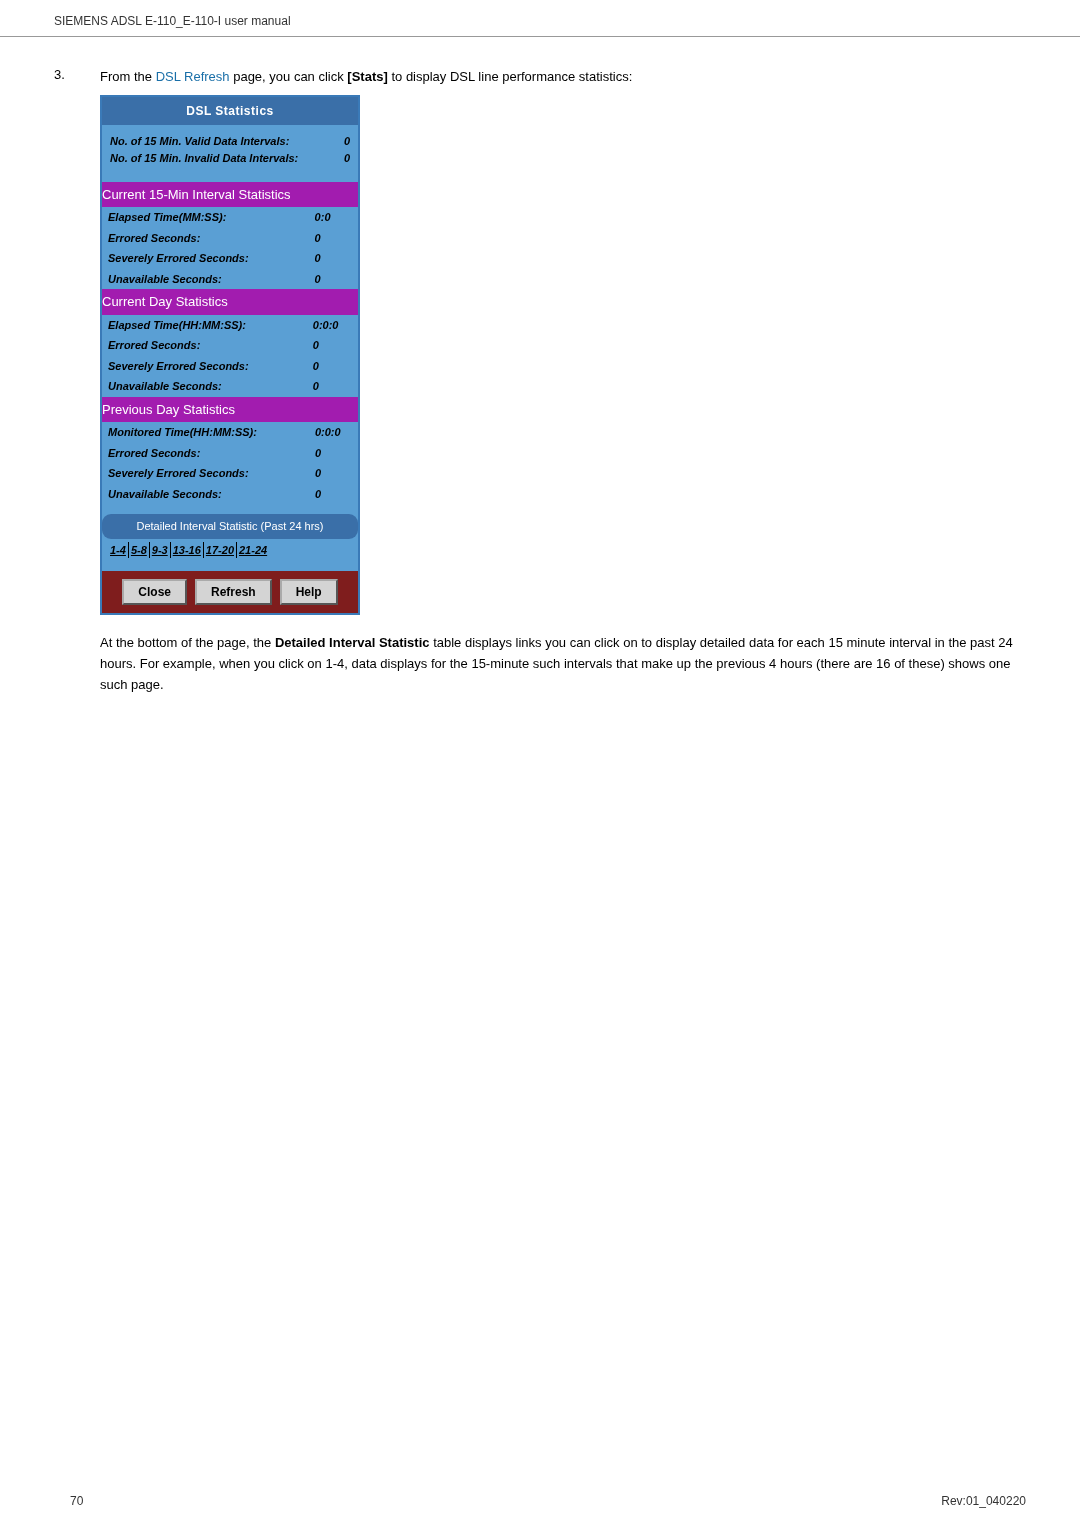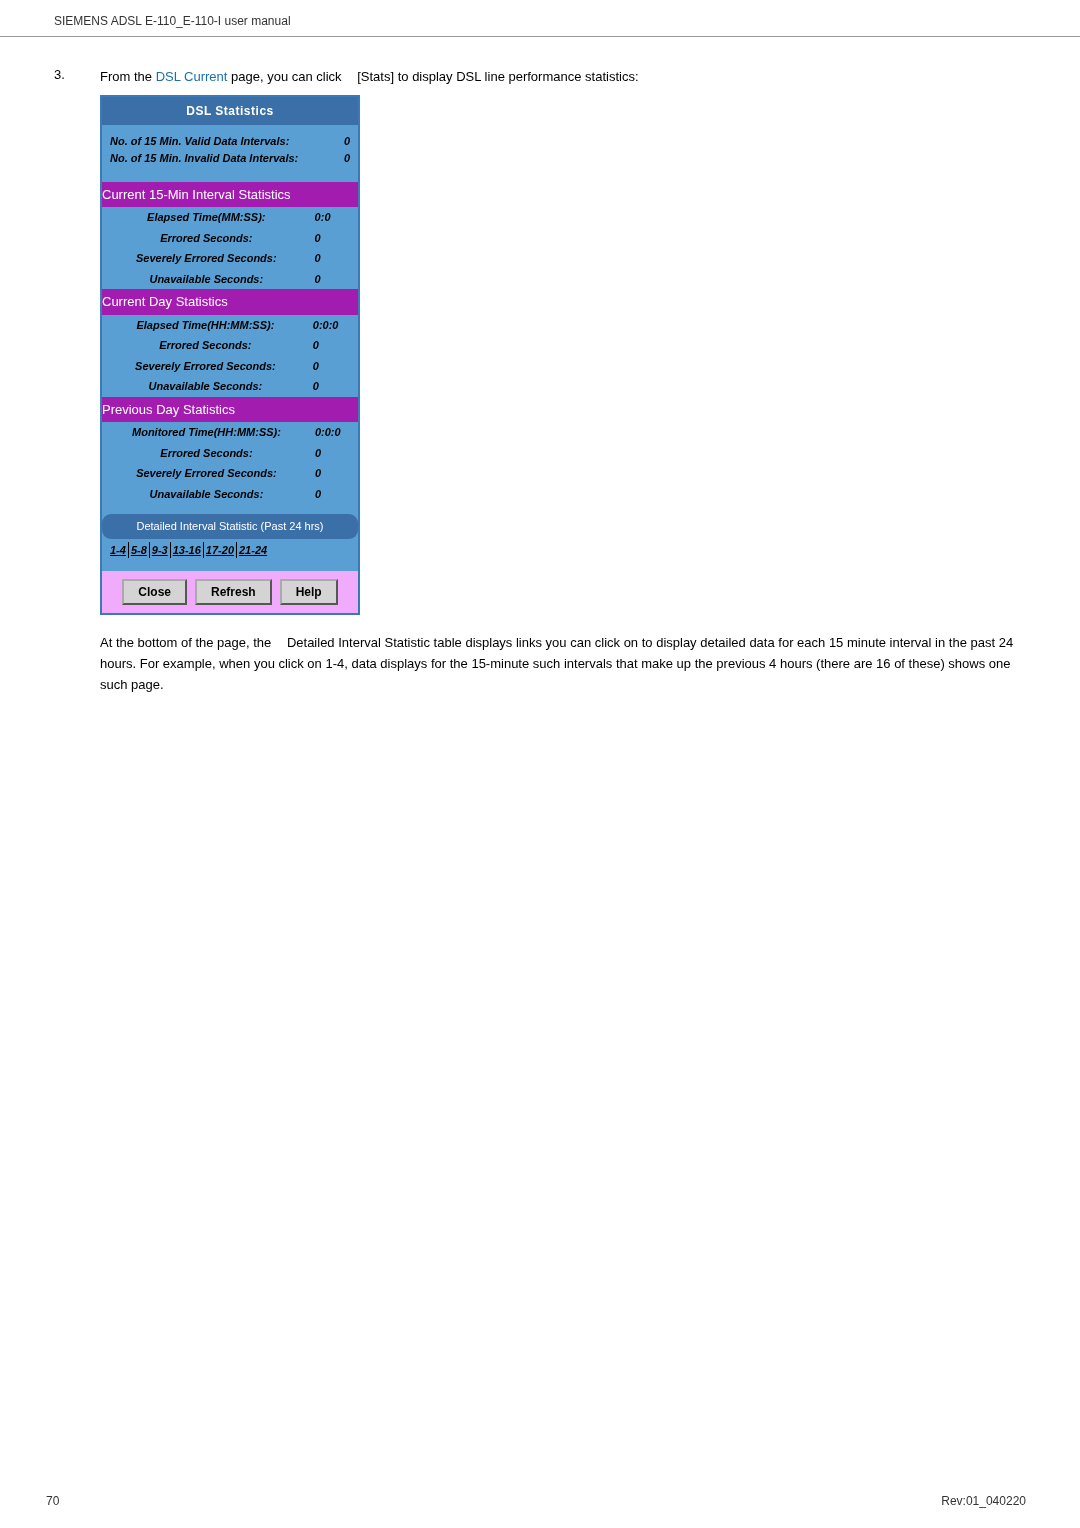--- a/index.html
+++ b/index.html
@@ -16,21 +16,21 @@
     .page-header {
       padding: 14px 54px 8px 54px;
       border-bottom: 1px solid #999;
       font-size: 12px;
       color: #333;
     }
 
     .page-footer {
       position: absolute;
       bottom: 20px;
-      left: 46px;
+      left: 70px;
       right: 54px;
       display: flex;
       justify-content: space-between;
       font-size: 12px;
       color: #333;
     }
 
     .content {
       padding: 30px 54px;
     }
@@ -50,22 +50,21 @@
       font-size: 13px;
       line-height: 1.5;
     }
 
     .step-text a, .link-blue {
       color: #1a6fa8;
       text-decoration: none;
     }
 
     .step-text strong {
-      font-weight: normal;
-      margin-left: 12px;
+      font-weight: bold;
     }
 
     
     .dsl-panel {
       border: 2px solid #3a7ab8;
       background: #5a9fd4;
       width: 260px;
       margin: 8px 0 18px 0;
     }
 
@@ -111,21 +110,21 @@
 
     .dsl-table td {
       padding: 2px 6px;
       font-size: 11px;
       font-style: italic;
       font-weight: bold;
       color: #000;
     }
 
     .dsl-table td.label {
-      text-align: center;
+      text-align: left;
       padding-right: 4px;
     }
 
     .dsl-table td.value {
       text-align: left;
       min-width: 36px;
       margin-left: 12px;
     }
 
     .dsl-spacer {
@@ -162,21 +161,21 @@
     }
     .dsl-link:last-child {
       border-right: none;
     }
 
     .dsl-buttons-row {
       display: flex;
       justify-content: center;
       gap: 8px;
       padding: 8px;
-      background: #f0abfc;
+      background: #7f1d1d;
     }
 
     .dsl-btn {
       background: #d4d4d4;
       border: 2px outset #aaa;
       padding: 4px 14px;
       font-size: 12px;
       font-weight: bold;
       cursor: pointer;
       min-width: 52px;
@@ -193,21 +192,21 @@
 
 <div class="page-header">
   <span>SIEMENS ADSL E-110_E-110-I user manual</span>
 </div>
 
 <div class="content">
 
   <div class="step-row">
     <div class="step-num">3.</div>
     <div class="step-text">
-      <span>From the </span><a class="link-blue">DSL Current</a><span> page, you can click </span><strong>[Stats]</strong><span> to display DSL line performance statistics:</span>
+      <span>From the </span><a class="link-blue">DSL Refresh</a><span> page, you can click </span><strong>[Stats]</strong><span> to display DSL line performance statistics:</span>
 
       
       <div class="dsl-panel">
 
         <div class="dsl-panel-title">DSL Statistics</div>
 
         <div class="dsl-info-block">
           <div class="dsl-info-row">
             <span>No. of 15 Min. Valid Data Intervals:</span>
             <span>0</span>

